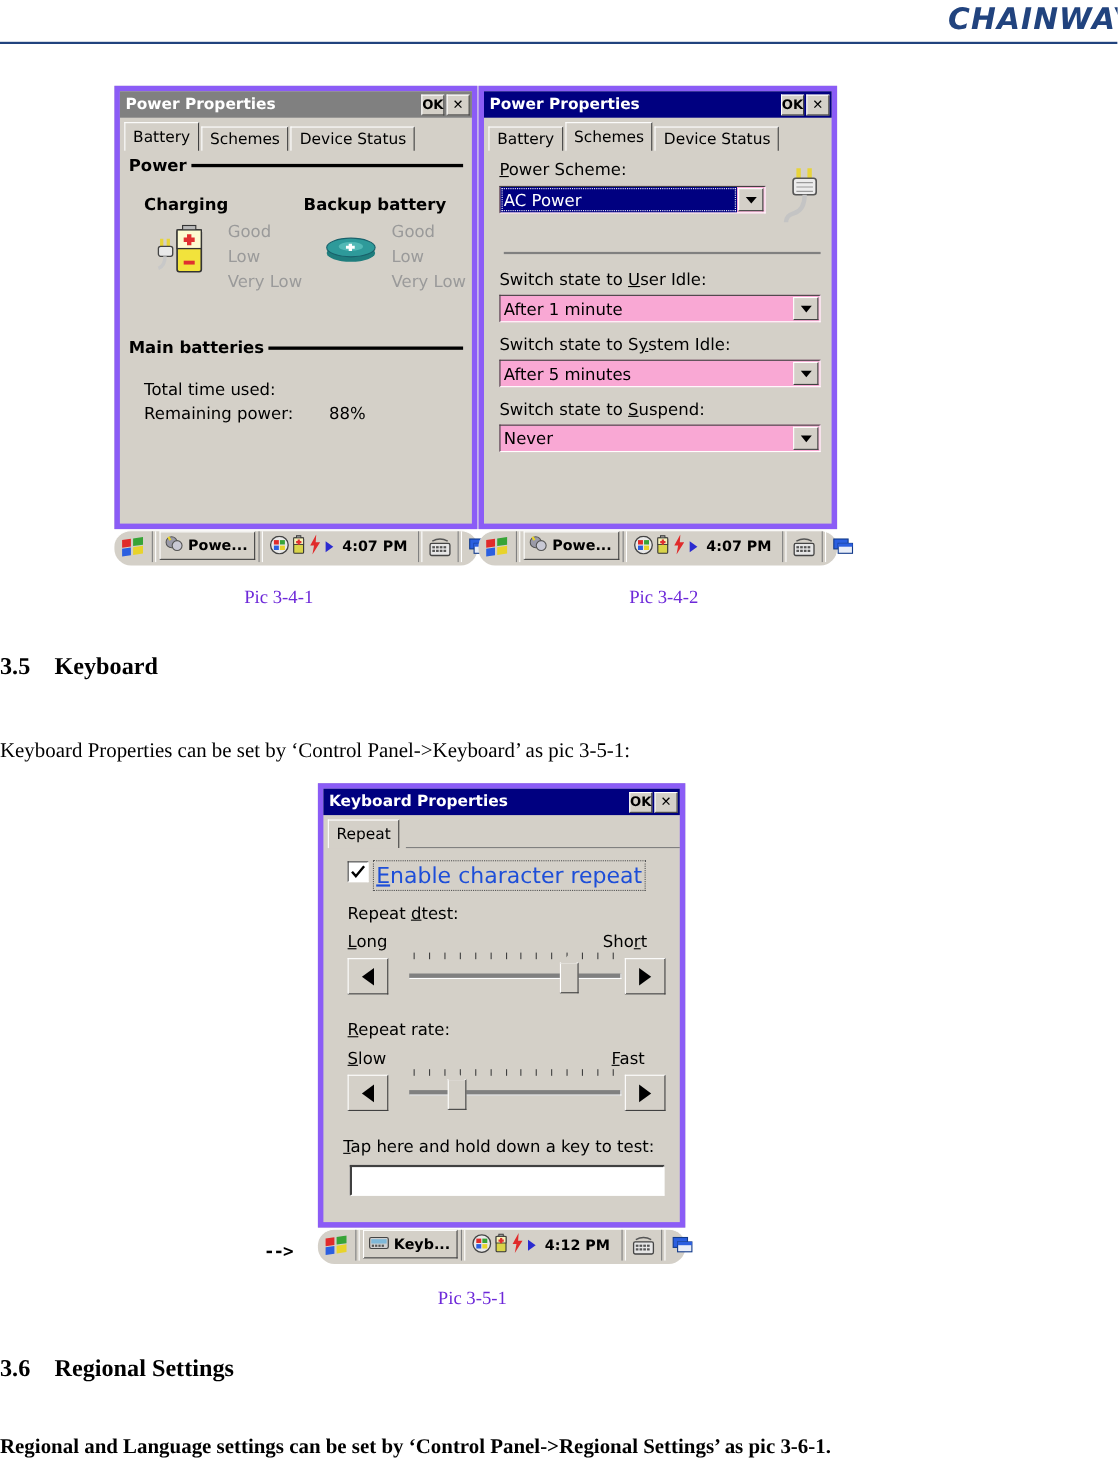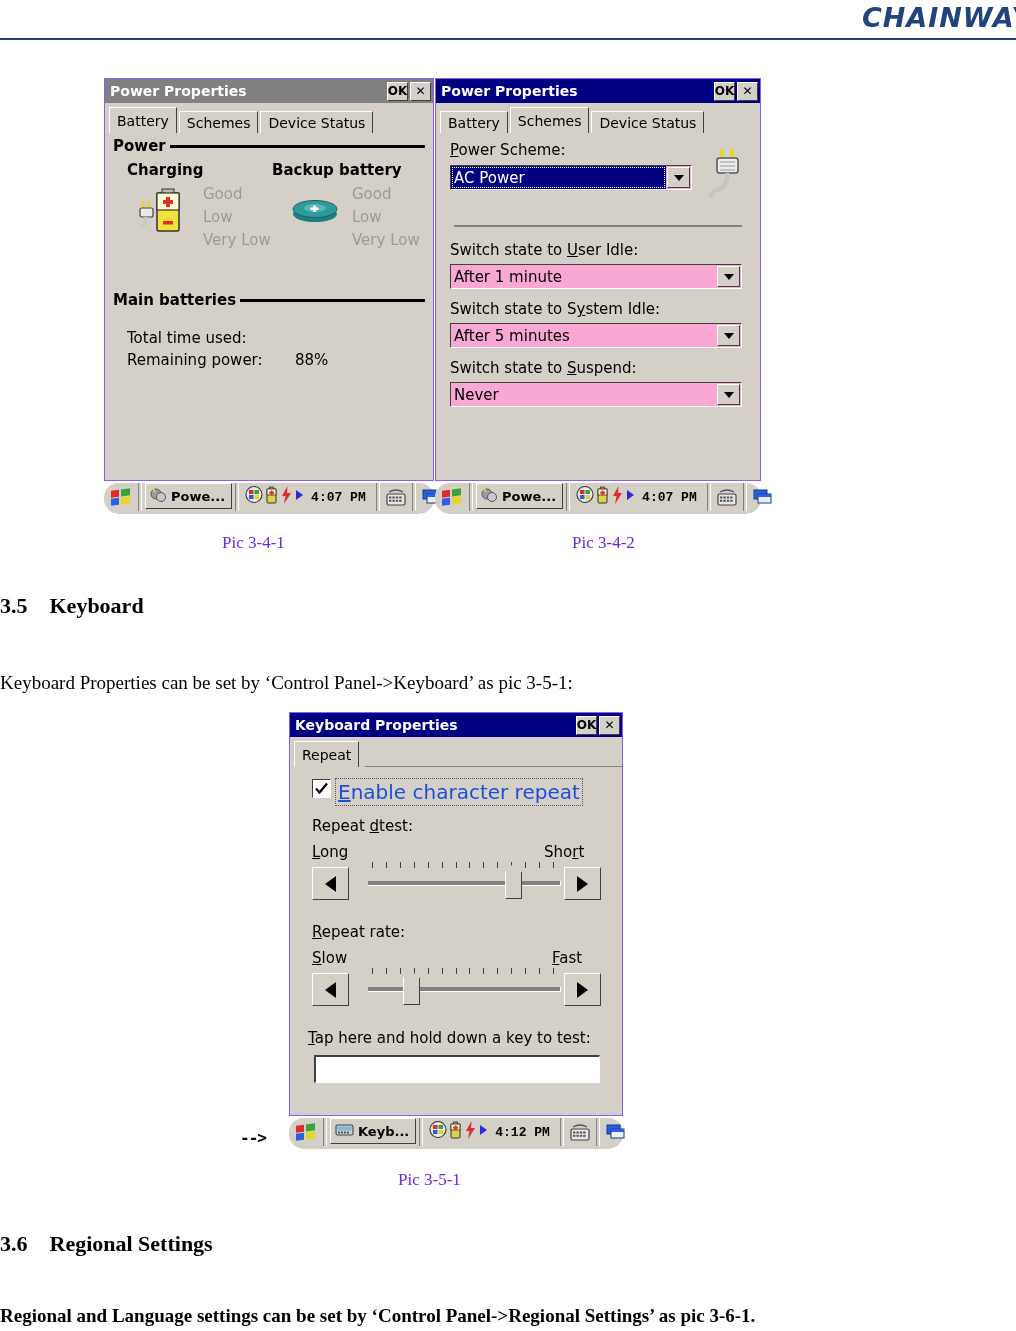--- a/index.html
+++ b/index.html
@@ -43,21 +43,21 @@
     position: absolute;
     left: 0; top: 38px;
     width: 1016px; height: 2px;
     background: #21437e;
   }
 
   
   .ce-window {
     position: absolute;
     background: #d4d0c8;
-    border: 1px solid #8b5cf6;
+    border: 5px solid #8b5cf6;
     box-sizing: border-box;
     font-family: "DejaVu Sans", sans-serif;
   }
   .ce-titlebar {
     height: 24px;
     display: flex;
     align-items: center;
     padding: 0 2px 0 5px;
     box-sizing: border-box;
   }
@@ -271,21 +271,20 @@
     font-weight: bold;
     box-sizing: border-box;
     white-space: nowrap;
   }
   .tb-tray {
     display: flex;
     align-items: center;
     gap: 3px;
     padding: 0 6px;
     height: 28px;
-    font-family: Liberation Mono, monospace;
   }
   .tb-clock {
     font-size: 13px;
     font-weight: bold;
     color: #000000;
     white-space: nowrap;
     padding: 0 4px;
   }
   .tb-icon-cell {
     display: flex; align-items: center; justify-content: center;
@@ -449,21 +448,21 @@
       <div class="ce-tab">Device Status</div>
     </div>
 
     <div class="ce-body">
 
       <div class="grp-row" style="margin:4px 8px 0 8px;">
         <span class="grp-label">Power</span>
         <span class="grp-rule"></span>
       </div>
 
-      <div style="position:relative; height:128px; margin-top:6px;">
+      <div style="position:relative; height:128px; margin-top:18px;">
         <div class="hdr-bold" style="position:absolute; left:22px; top:0px;">Charging</div>
         <div class="hdr-bold" style="position:absolute; left:167px; top:0px;">Backup battery</div>
 
         <div style="position:absolute; left:30px; top:26px;">
           <svg width="52" height="48" viewBox="0 0 52 48">
             <rect x="22" y="6" width="22" height="38" rx="2" fill="#f2e33c" stroke="#333" stroke-width="1.5"></rect>
             <rect x="27" y="2" width="12" height="5" fill="#b9b9b9" stroke="#333" stroke-width="1"></rect>
             <rect x="22" y="6" width="22" height="17" fill="#fdfad0" stroke="#333" stroke-width="1.2"></rect>
             <path d="M31 10 h4 v3 h3 v4 h-3 v3 h-4 v-3 h-3 v-4 h3 z" fill="#e03030"></path>
             <rect x="28" y="34" width="10" height="3.5" fill="#e03030"></rect>

